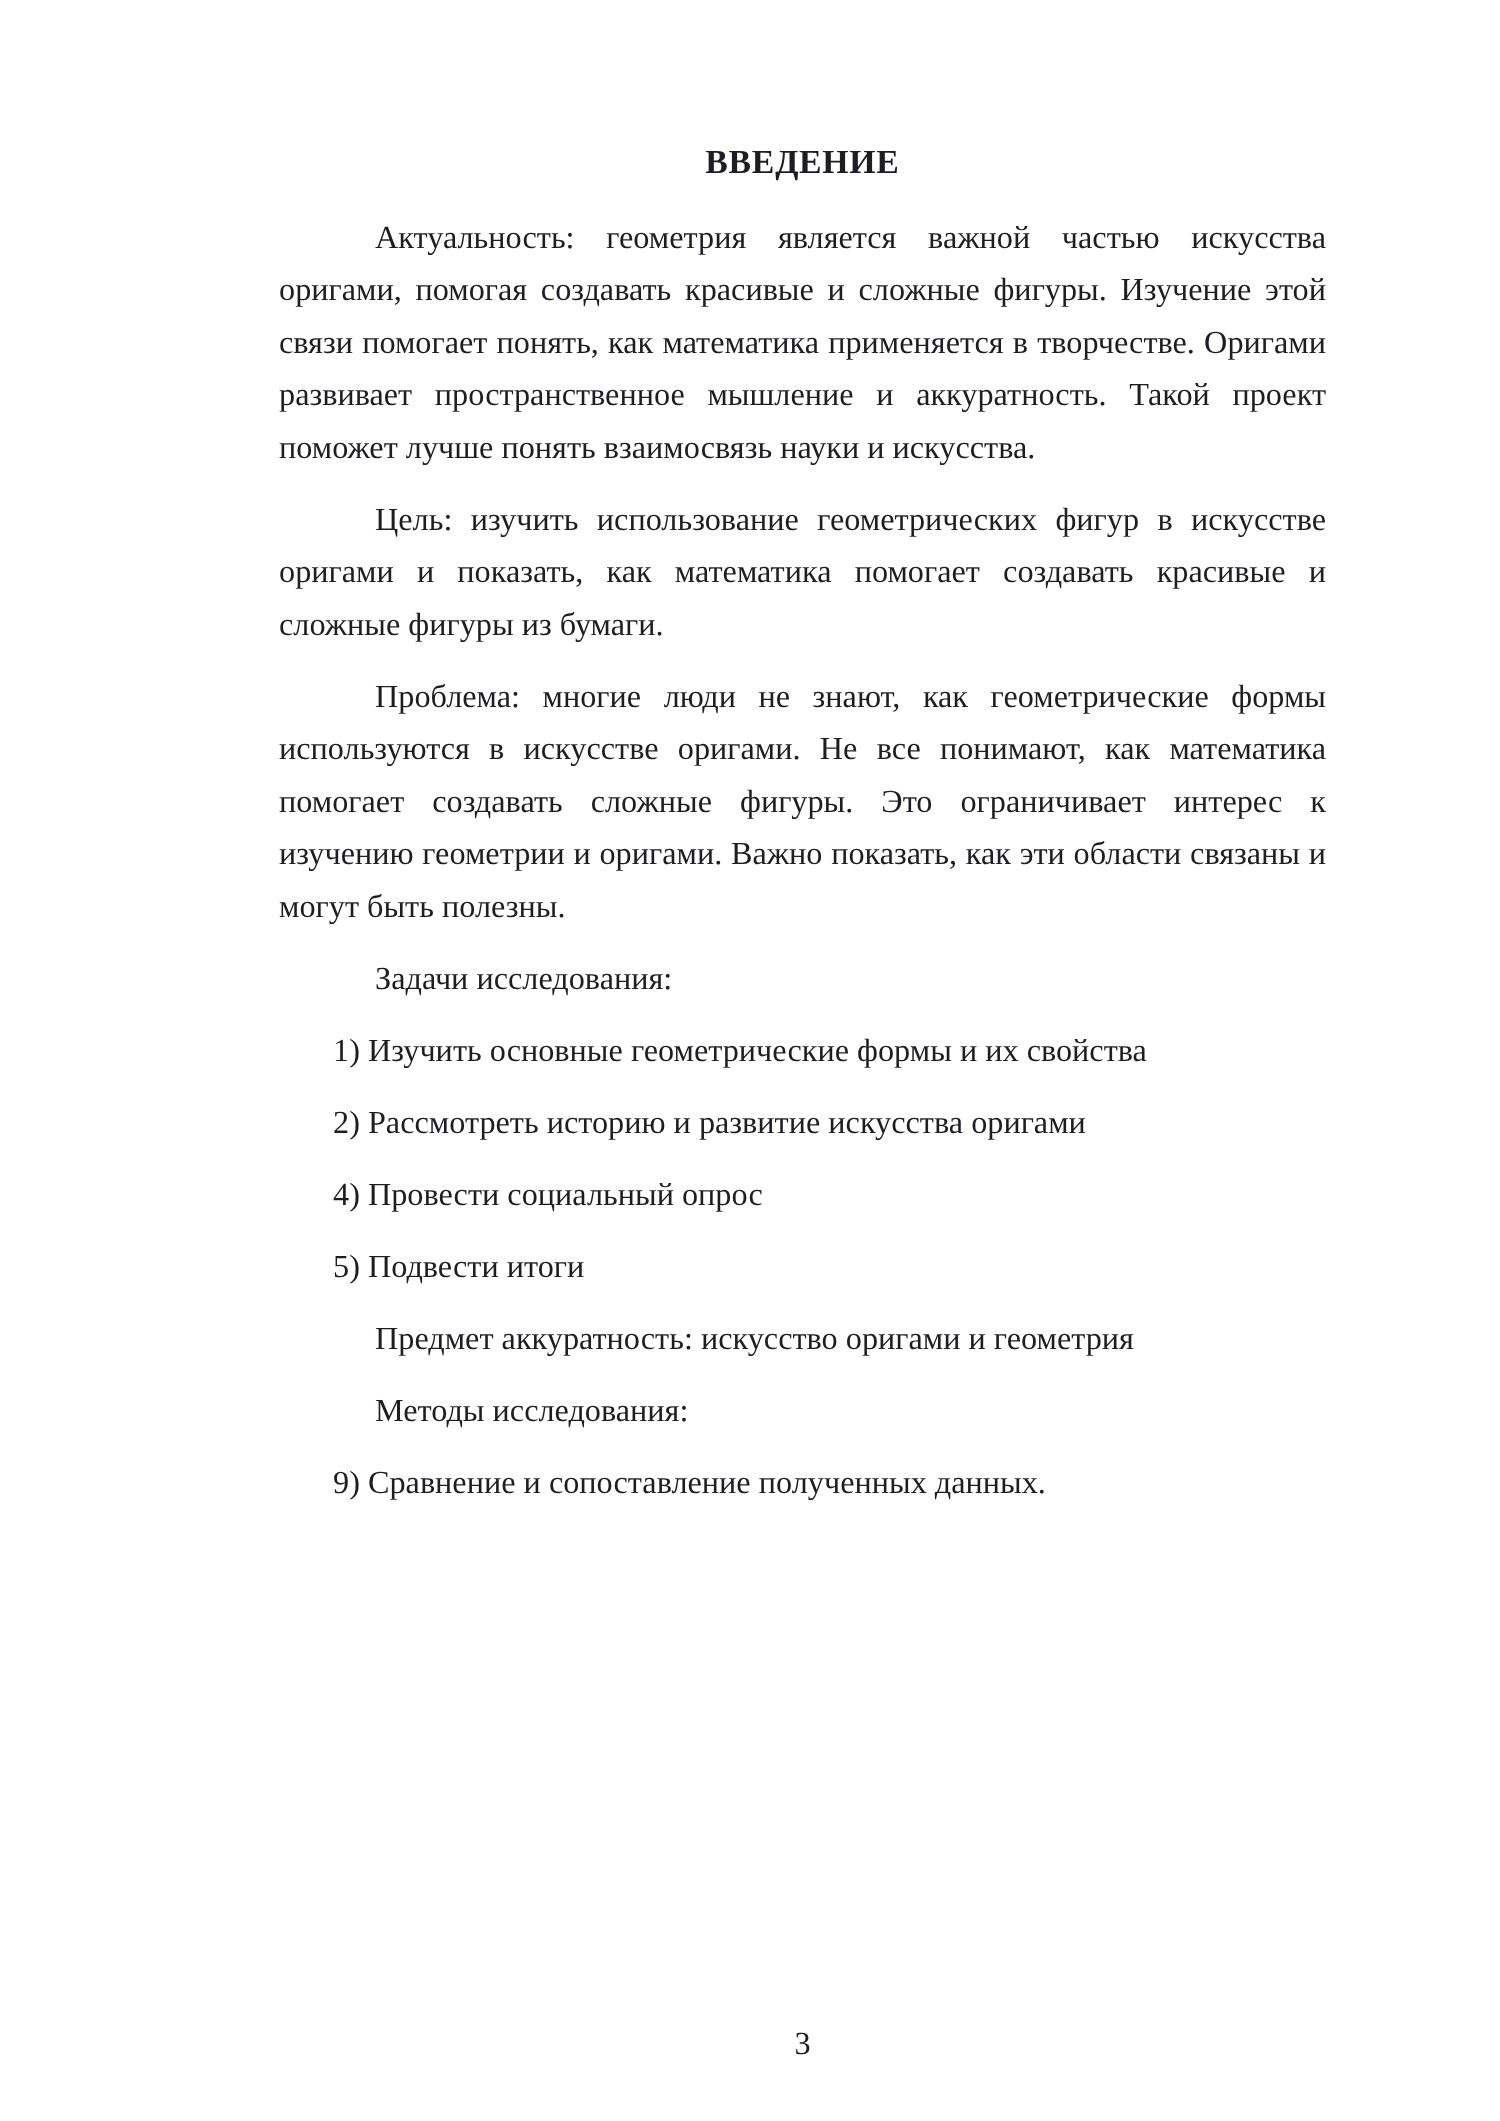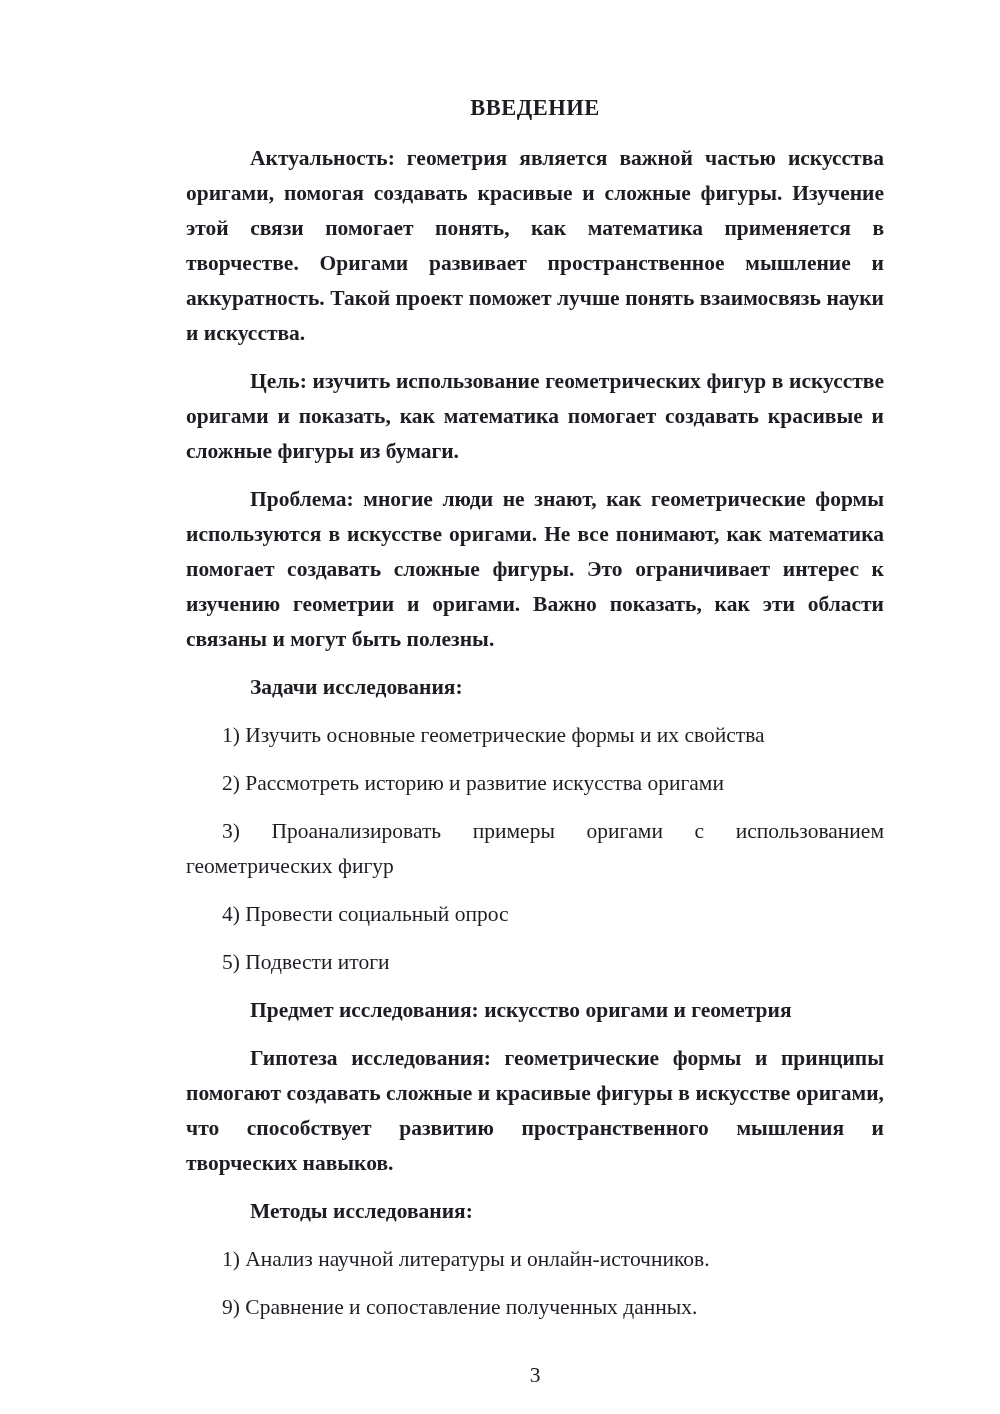--- a/index.html
+++ b/index.html
@@ -27,21 +27,20 @@
       font-weight: bold;
       text-align: center;
       margin: 0 0 16px 0;
       line-height: 35px;
       letter-spacing: 0.5px;
     }
     .para {
       text-align: justify;
       text-indent: 64px;
       margin: 0 0 13px 0;
-      font-weight: bold;
     }
     .list-item {
       text-align: justify;
       text-indent: 36px;
       margin: 0 0 13px 0;
       font-family: Liberation Serif, serif;
     }
     .page-number {
       margin-top: auto;
       padding-top: 20px;
@@ -61,32 +60,29 @@
   <p class="para">Цель: изучить использование геометрических фигур в искусстве оригами и показать, как математика помогает создавать красивые и сложные фигуры из бумаги.</p>
 
   <p class="para">Проблема: многие люди не знают, как геометрические формы используются в искусстве оригами. Не все понимают, как математика помогает создавать сложные фигуры. Это ограничивает интерес к изучению геометрии и оригами. Важно показать, как эти области связаны и могут быть полезны.</p>
 
   <p class="para">Задачи исследования:</p>
 
   <p class="list-item">1) Изучить основные геометрические формы и их свойства</p>
 
   <p class="list-item">2) Рассмотреть историю и развитие искусства оригами</p>
 
-  <p class="list-item">3) Проанализировать примеры оригами с использованием геометрических фигур</p>
 
   <p class="list-item">4) Провести социальный опрос</p>
 
   <p class="list-item">5) Подвести итоги</p>
 
 
-  <p class="para">Предмет исследования: искусство оригами и геометрия</p>
+  <p class="para">Предмет аккуратность: искусство оригами и геометрия</p>
 
-  <p class="para">Гипотеза исследования: геометрические формы и принципы помогают создавать сложные и красивые фигуры в искусстве оригами, что способствует развитию пространственного мышления и творческих навыков.</p>
 
   <p class="para">Методы исследования:</p>
 
-  <p class="list-item">1) Анализ научной литературы и онлайн-источников.</p>
 
   <p class="list-item">9) Сравнение и сопоставление полученных данных.</p>
 
   <div class="page-number">3</div>
 
 </div>
 
 </body></html>

